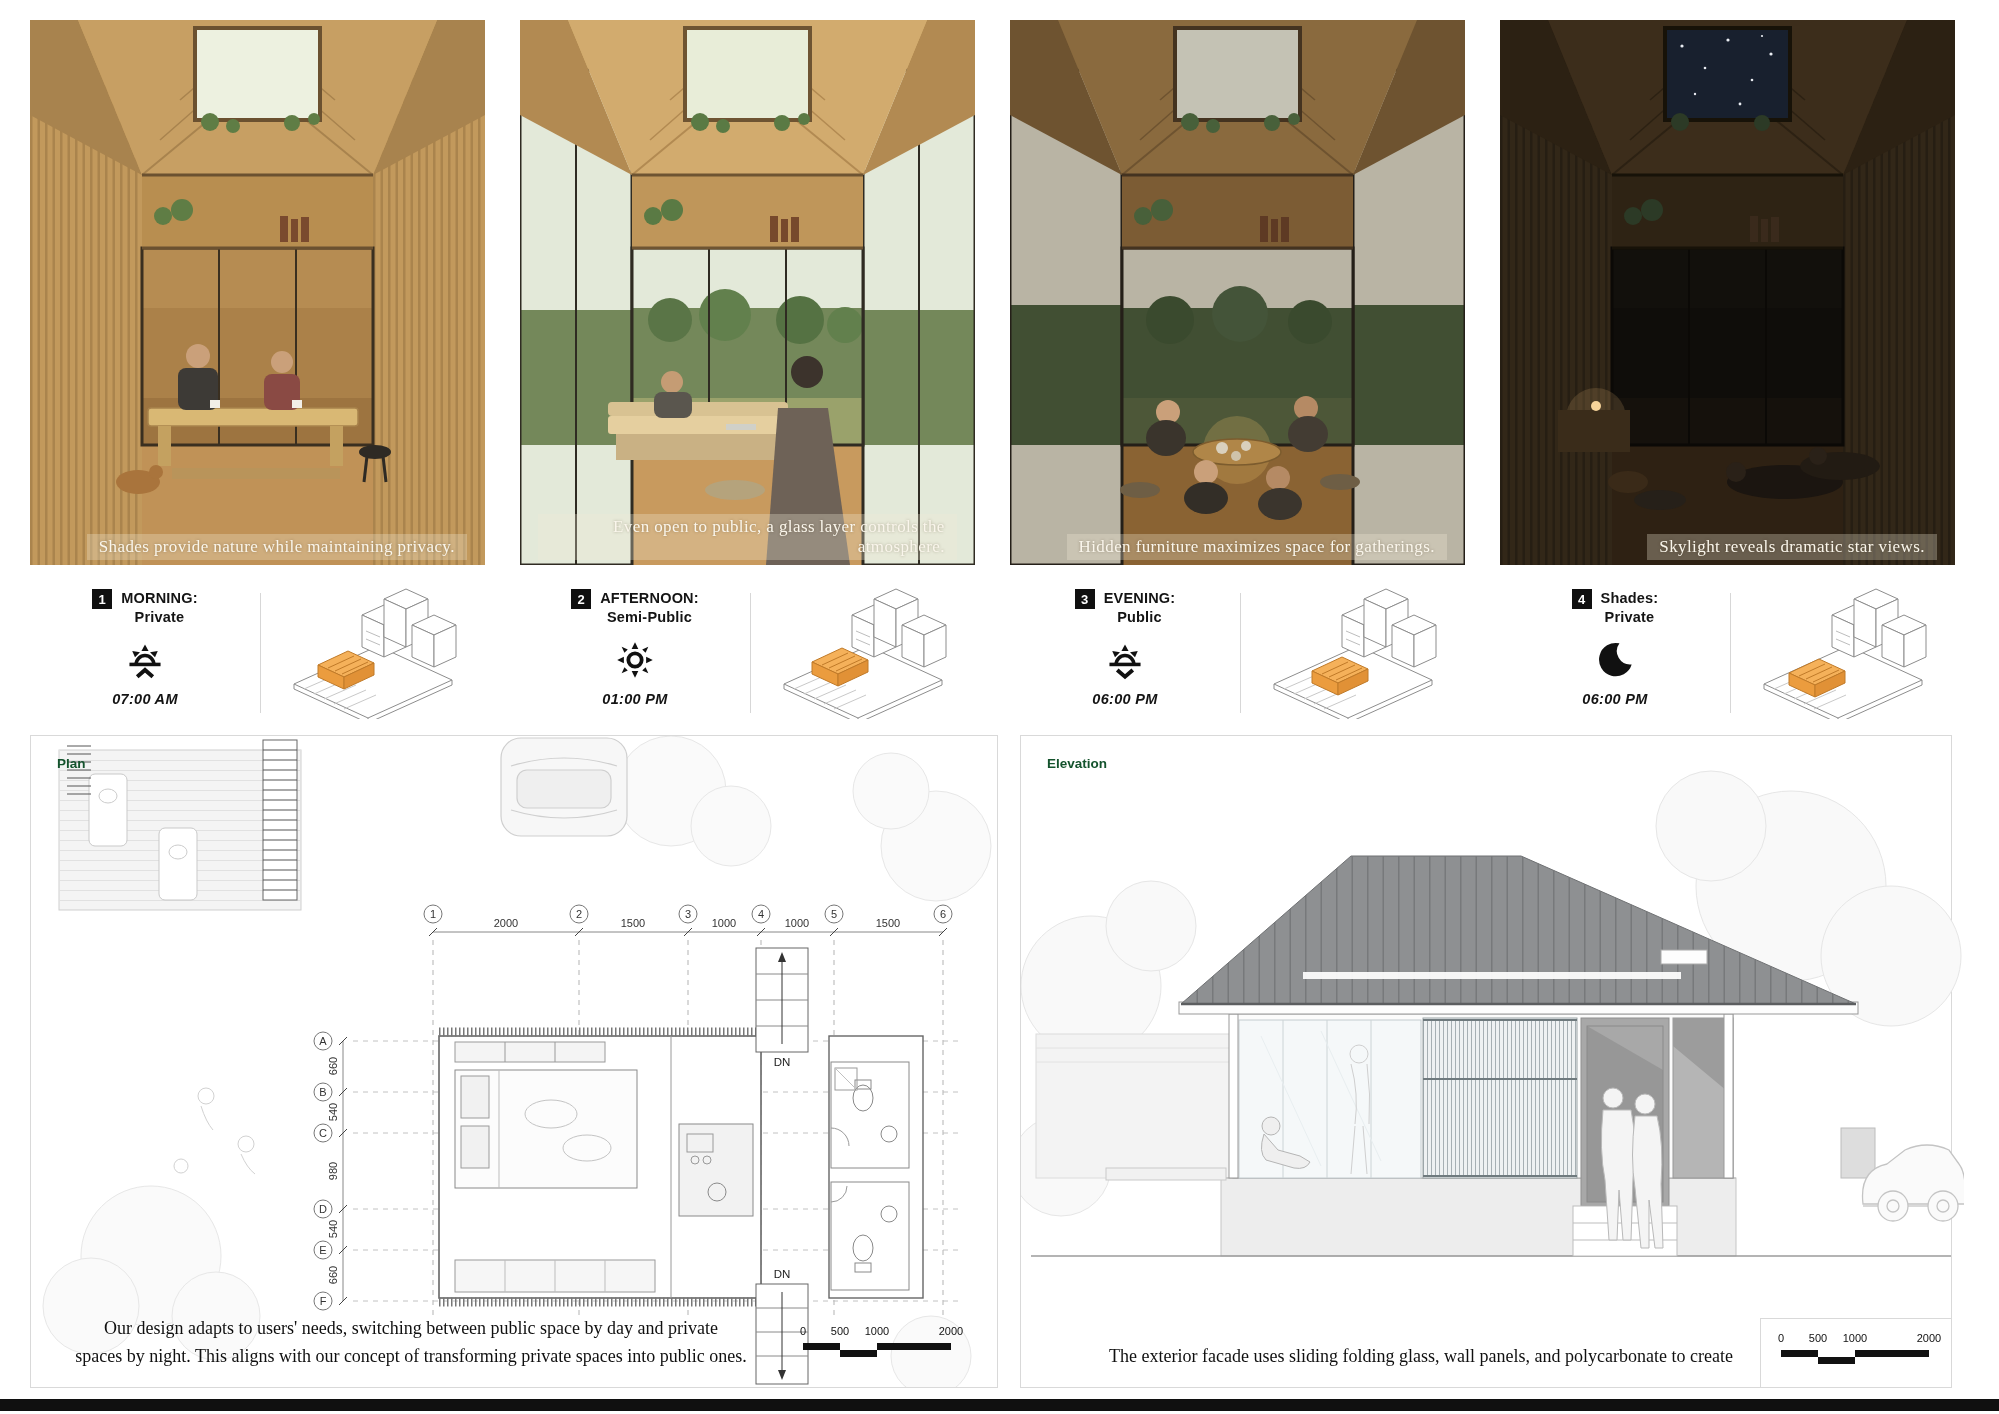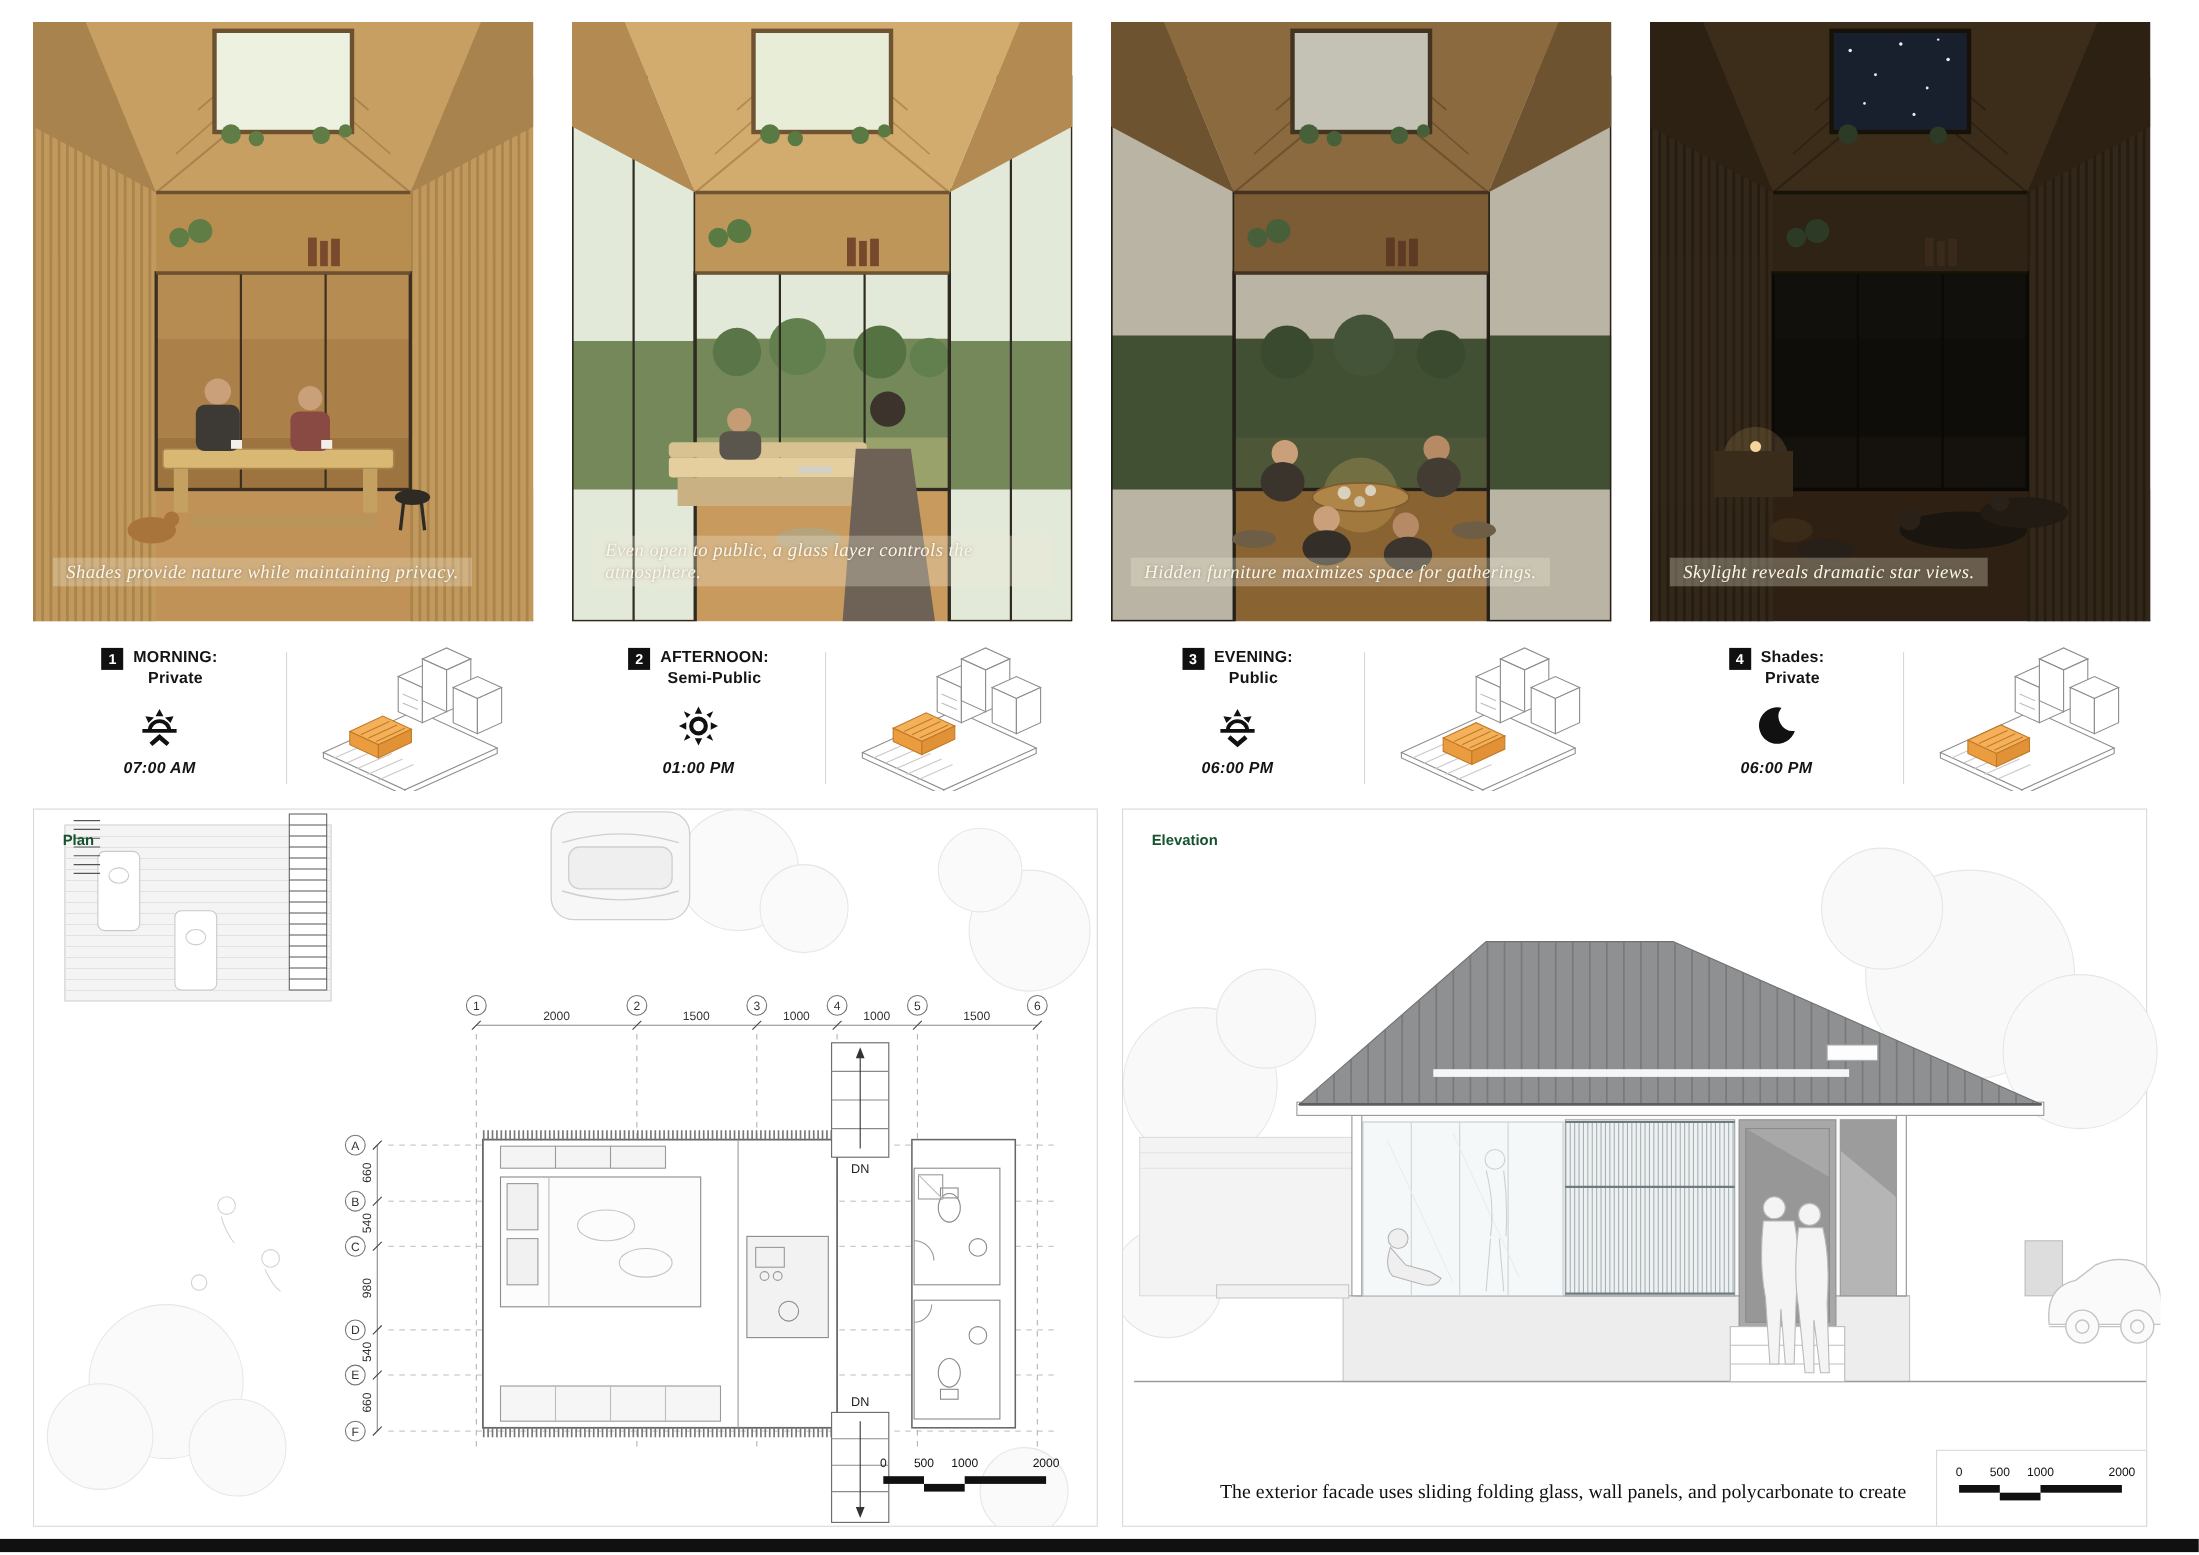--- a/index.html
+++ b/index.html
@@ -4,21 +4,21 @@
 <style>
   html,body{margin:0;padding:0;background:#fff;}
   .board{position:relative;width:1999px;height:1414px;background:#ffffff;
          font-family:"Liberation Sans",sans-serif;overflow:hidden;}
 
   
   .scene-col{position:absolute;top:20px;width:455px;}
   .scene-1{left:30px;} .scene-2{left:520px;} .scene-3{left:1010px;} .scene-4{left:1500px;}
   .render{position:relative;width:455px;height:545px;overflow:hidden;}
   .render svg{display:block;}
-  .caption{position:absolute;left:4%;right:4%;bottom:32px;text-align:left;font-style:italic;}
+  .caption{position:absolute;left:4%;right:4%;bottom:5px;text-align:right;}
   .caption span{display:inline-block;padding:3px 12px;background:rgba(243,234,214,0.30);
     color:#faf6ec;font-family:"Liberation Serif","DejaVu Serif",serif;font-size:17px;
     letter-spacing:0.4px;text-shadow:0 0 3px rgba(60,40,10,0.35);}
   .info-row{display:flex;align-items:stretch;margin-top:24px;height:128px;}
   .time-block{width:230px;display:flex;flex-direction:column;align-items:center;}
   .time-head{display:flex;gap:9px;align-items:flex-start;}
   .badge{width:20px;height:20px;background:#101010;color:#fff;font-weight:bold;
          font-size:13px;display:flex;align-items:center;justify-content:center;flex:0 0 auto;}
   .titles{display:flex;flex-direction:column;}
   .time-title,.time-sub{font-weight:bold;font-size:14.5px;color:#141414;line-height:1.3;letter-spacing:0.2px;text-align:center;}
@@ -732,20 +732,24 @@
       <text x="751" y="330" text-anchor="middle" font-family="Liberation Sans, sans-serif" font-size="11.5" fill="#222">DN</text>
 
       <text x="751" y="542" text-anchor="middle" font-family="Liberation Sans, sans-serif" font-size="11.5" fill="#222">DN</text>
       <rect x="725" y="548" width="52" height="100" fill="#ffffff" stroke="#666666"></rect>
       <line x1="725" y1="572" x2="777" y2="572" stroke="#8a8a8a"></line>
         <line x1="725" y1="596" x2="777" y2="596" stroke="#8a8a8a"></line>
         <line x1="725" y1="620" x2="777" y2="620" stroke="#8a8a8a"></line>
       <line x1="751" y1="556" x2="751" y2="640" stroke="#333333"></line>
       <polygon points="751,644 747,634 755,634" fill="#333333"></polygon>
     </svg>
+    <div class="panel-caption">
+      <span>Our design adapts to users' needs, switching between public space by day and private</span><br>
+      <span>spaces by night. This aligns with our concept of transforming private spaces into public ones.</span>
+    </div>
     <div class="scalebar">
       <svg width="170" height="50" viewBox="0 0 170 50" font-family="Liberation Sans, sans-serif" font-size="11" fill="#111">
         <text x="10" y="14" text-anchor="middle">0</text>
         <text x="47" y="14" text-anchor="middle">500</text>
         <text x="84" y="14" text-anchor="middle">1000</text>
         <text x="158" y="14" text-anchor="middle">2000</text>
         <rect x="10" y="22" width="37" height="7" fill="#111"></rect>
         <rect x="47" y="29" width="37" height="7" fill="#111"></rect>
         <rect x="84" y="22" width="74" height="7" fill="#111"></rect>
       </svg>

